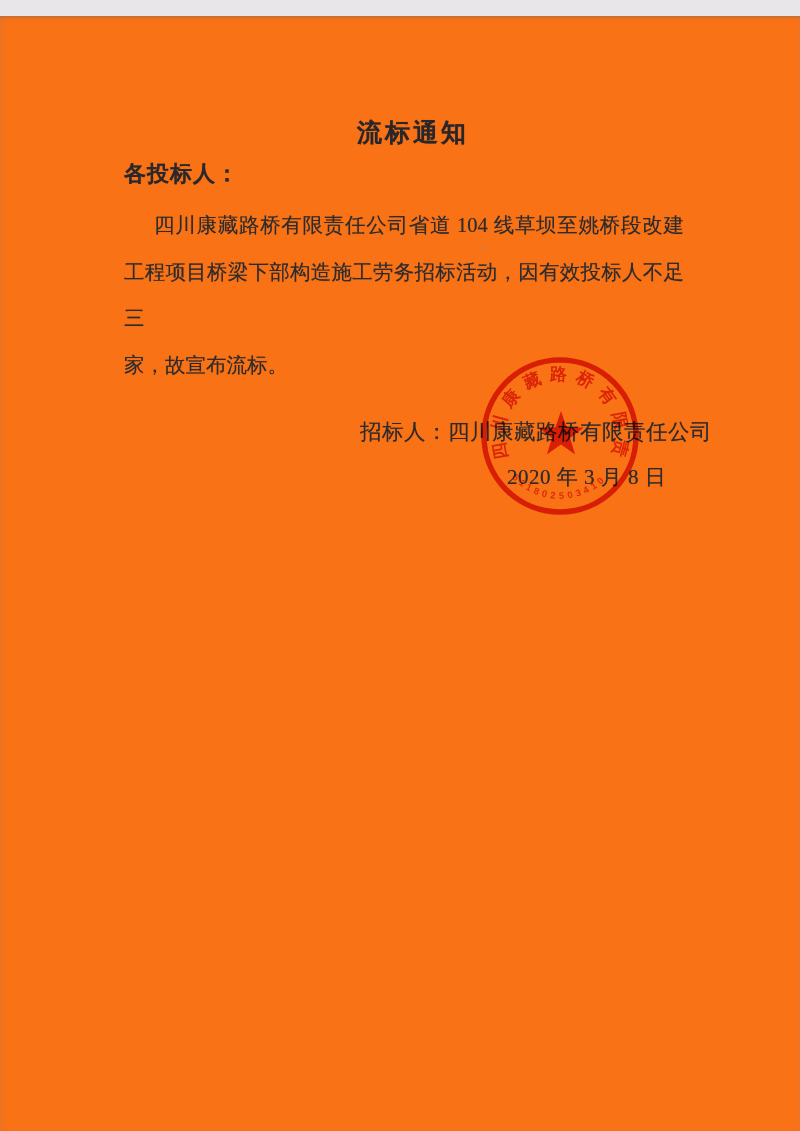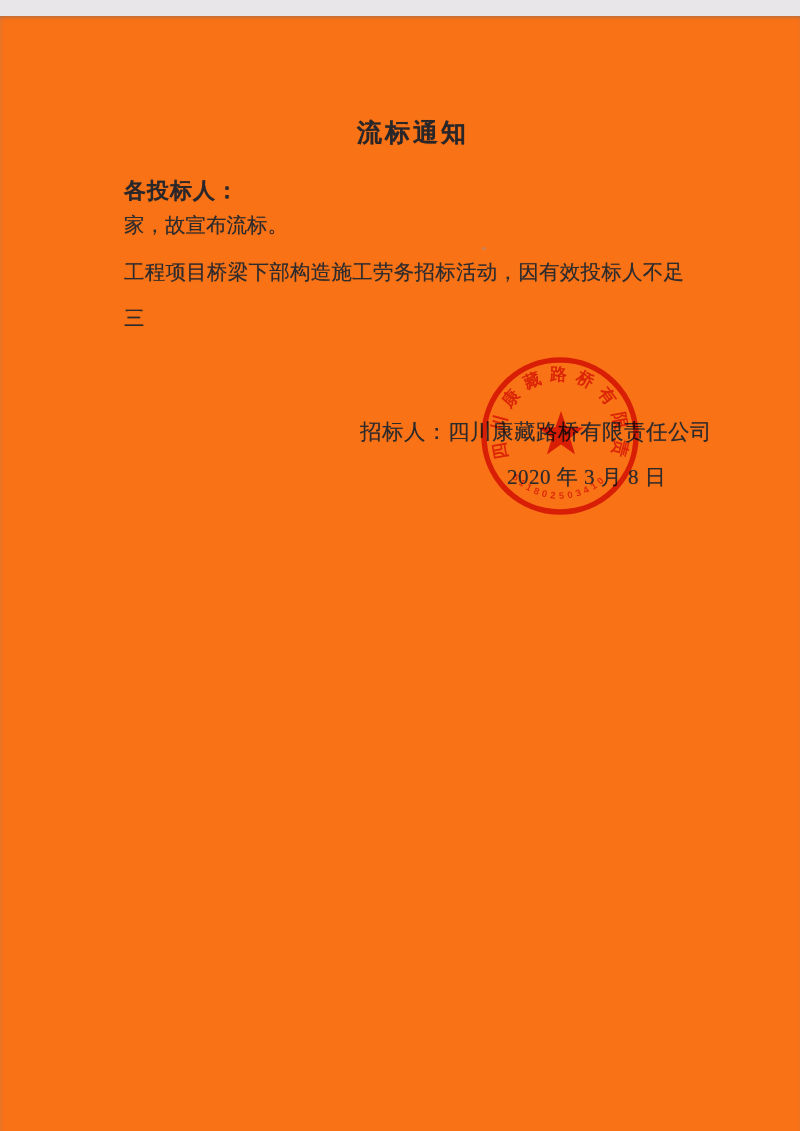--- a/index.html
+++ b/index.html
@@ -30,21 +30,21 @@
     transform: translateX(13px);
     font-family: "Liberation Sans", "DejaVu Sans", sans-serif;
     font-size: 25px;
     font-weight: 700;
     letter-spacing: 3px;
     color: #29262a;
     text-shadow: 0 0 0.7px rgba(40,38,42,0.65);
   }
   .salutation {
     position: absolute;
-    top: 160px;
+    top: 143px;
     left: 124px;
     font-size: 22px;
     font-weight: 600;
     letter-spacing: 1px;
     color: #2a272b;
     text-shadow: 0 0 0.7px rgba(40,38,42,0.6);
   }
   .body-text {
     position: absolute;
     top: 186px;
@@ -123,22 +123,23 @@
 </head>
 <body>
 
 <div class="page">
 
   <div class="doc-title">流标通知</div>
 
   <div class="salutation">各投标人：</div>
 
   <div class="body-text">
+    <div class="body-line justify indent">四川康藏路桥有限责任公司省道 104 线草坝至姚桥段改建</div>
+    <div class="body-line justify">工程项目桥梁下部构造施工劳务招标活动，因有效投标人不足三</div>
     <div class="body-line">家，故宣布流标。</div>
-    <div class="body-line justify">工程项目桥梁下部构造施工劳务招标活动，因有效投标人不足三</div>
   </div>
 
   <div class="sign-line">招标人：四川康藏路桥有限责任公司</div>
 
   <div class="date-line">2020 年 3 月 8 日</div>
 
   <div class="speck"></div>
 
   <svg class="seal" viewBox="464 324 195 195" xmlns="http://www.w3.org/2000/svg">
     <defs>

